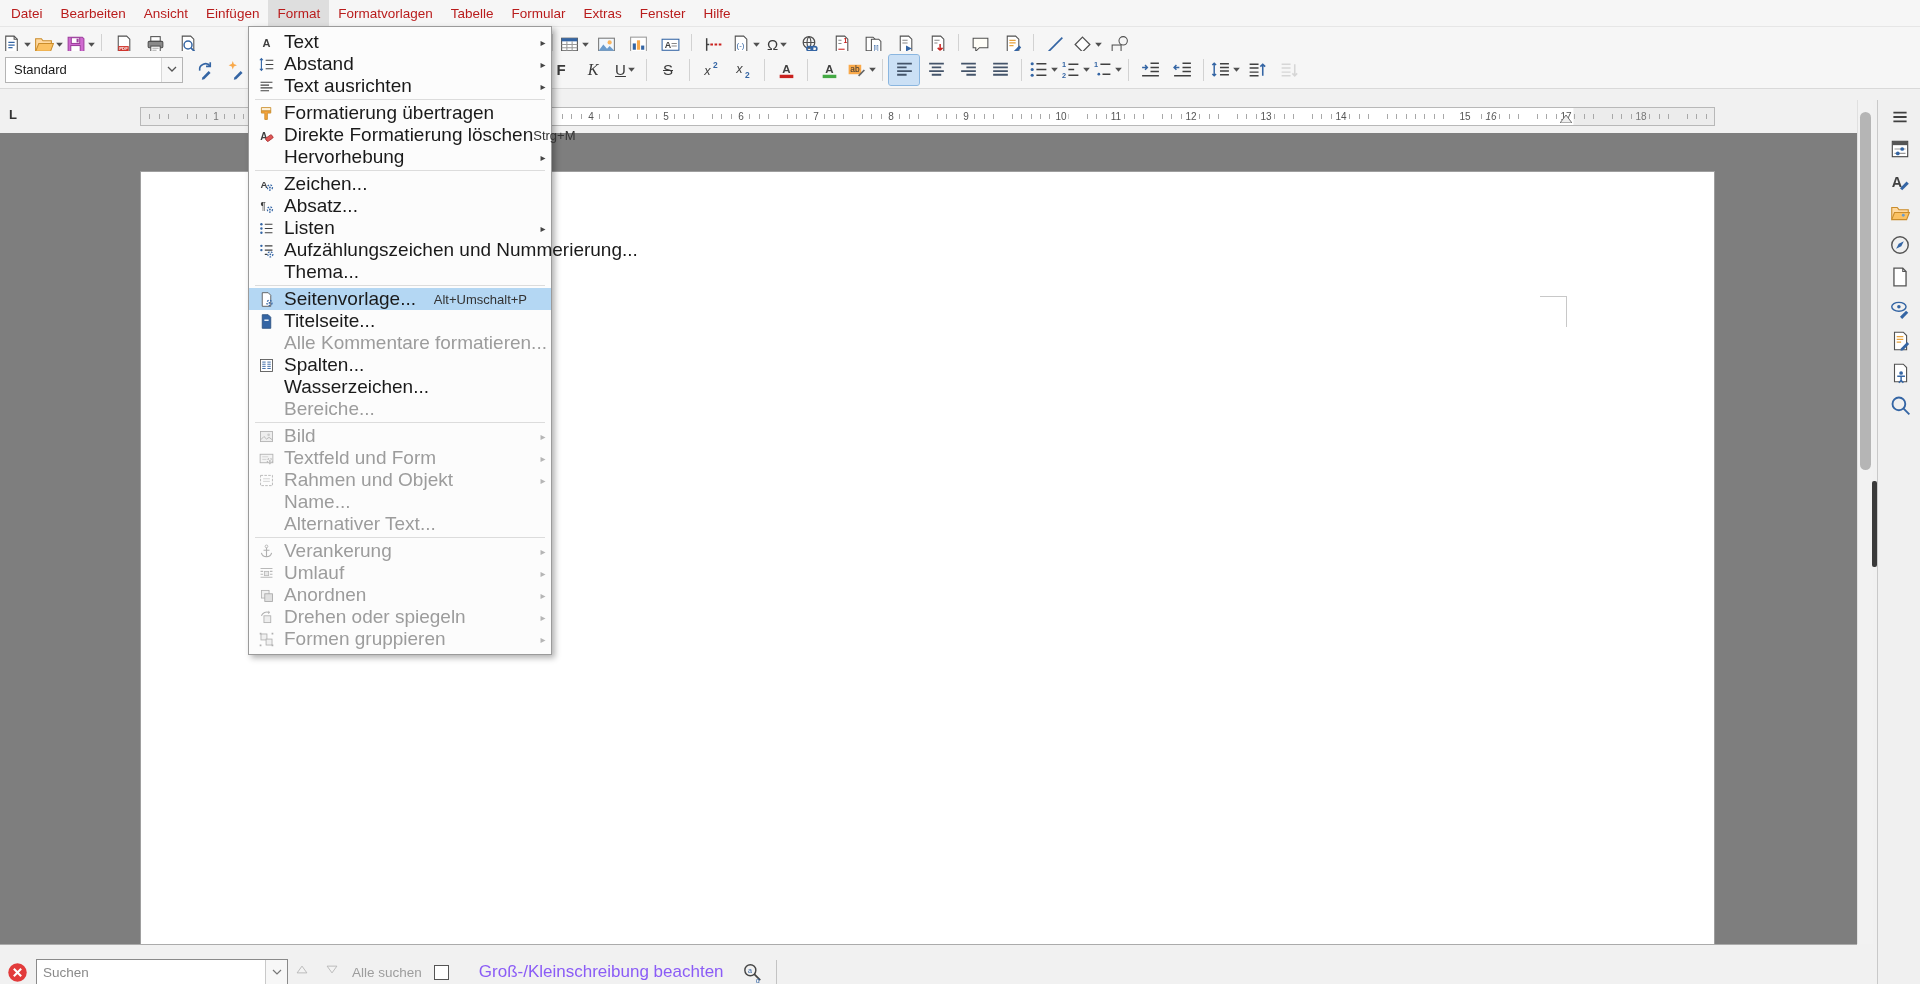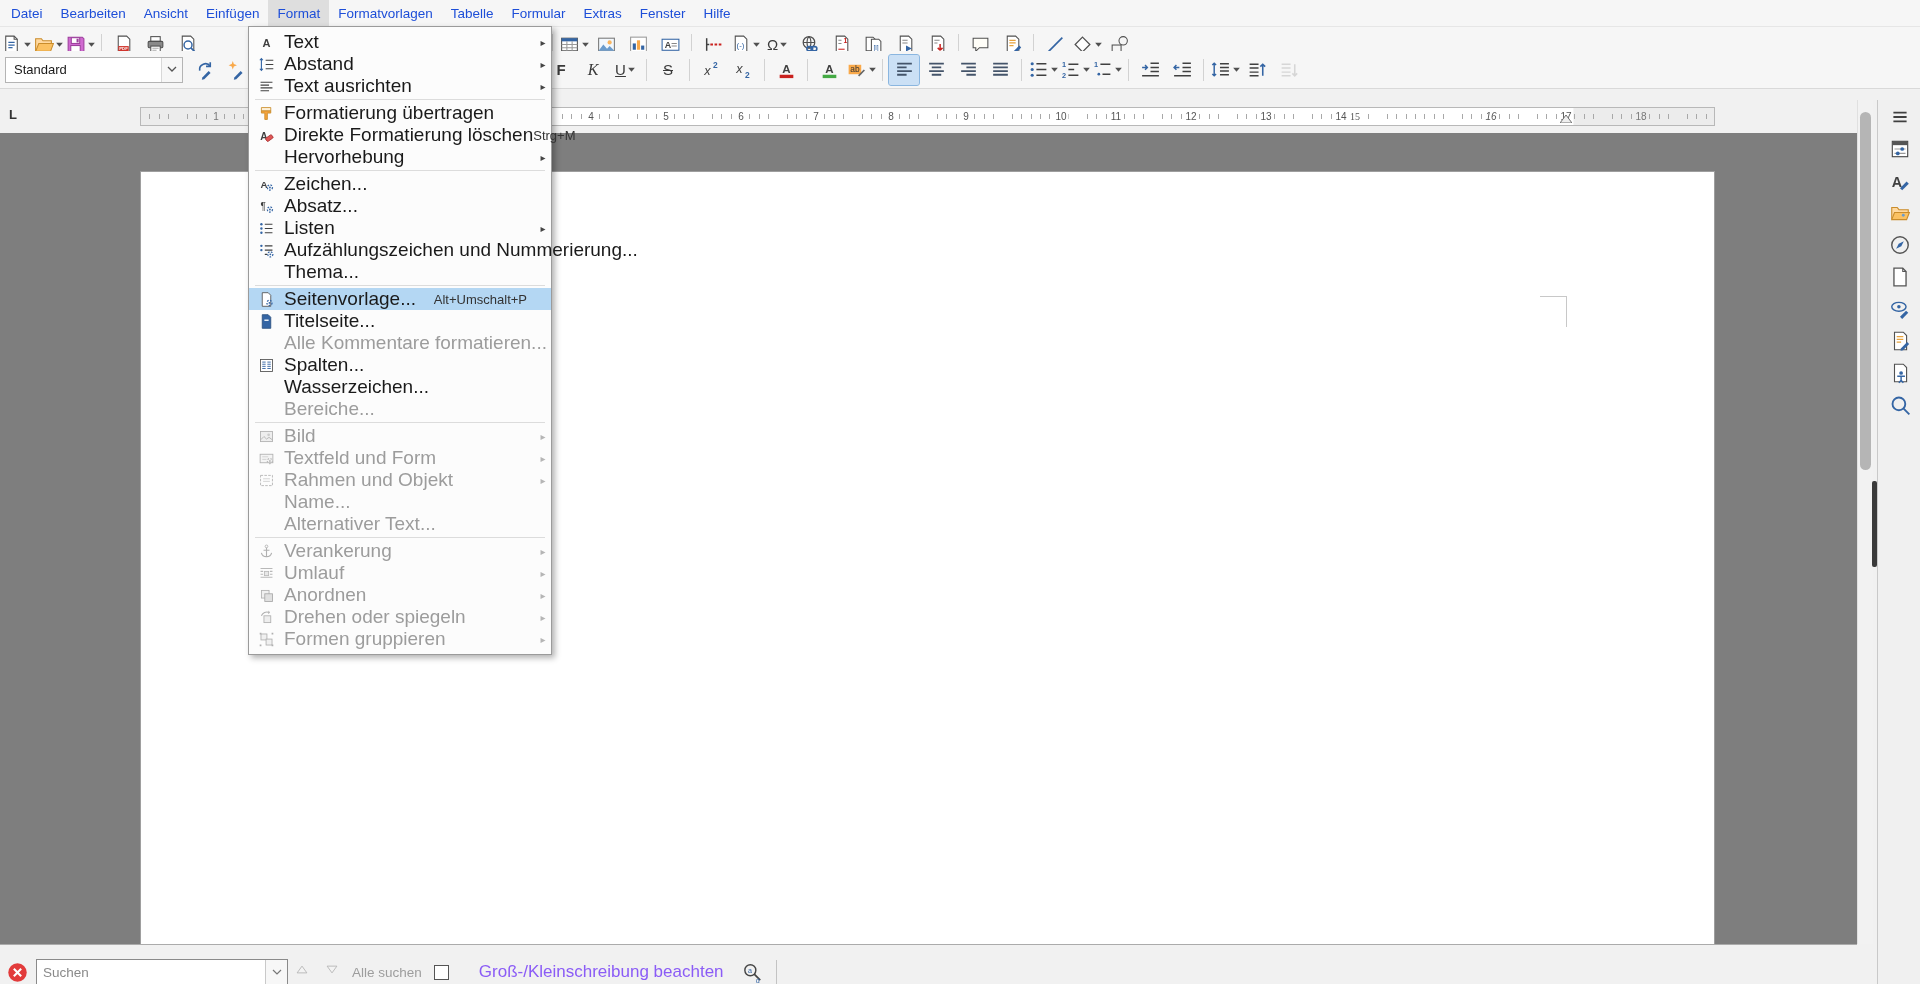--- a/index.html
+++ b/index.html
@@ -2,21 +2,21 @@
 <html style="--menubar-active: #dedede; --toolbar-bg: #f6f6f6; --doc-bg: #7e7e7e; --menu-highlight: #b4d7f3; --active-btn-bg: #cbe0f5; --active-btn-border: #8ab6e0; --disabled-text: #9c9c9c;"><head>
 <meta charset="utf-8">
 <style>
   html,body{margin:0;padding:0;width:1920px;height:984px;overflow:hidden;
     font-family:"Liberation Sans",sans-serif;background:#f1f1f1;}
   #app{position:relative;width:1920px;height:984px;background:#f1f1f1;}
 
   
   #menubar{position:absolute;left:0;top:0;width:1920px;height:26px;background:#f6f6f6;
     border-bottom:1px solid #e6e6e6;display:flex;align-items:stretch;padding-left:2px;z-index:40;}
-  .mb-item{display:flex;align-items:center;padding:0 9px;font-size:13.5px;color:#1d4ed8;cursor:default;}
+  .mb-item{display:flex;align-items:center;padding:0 9px;font-size:13.5px;color:#b91c1c;cursor:default;}
   .mb-item.active{background:var(--menubar-active);}
 
   
   .toolbar{position:absolute;left:0;width:1920px;background:var(--toolbar-bg);display:flex;align-items:center;}
   #tb1{top:26px;height:37px;border-bottom:1px solid #e2e2e2;}
   #tb2{top:51px;height:37px;border-bottom:1px solid #d9d9d9;}
   .tb-items{display:flex;align-items:center;height:100%;}
   .tbtn{display:flex;align-items:center;justify-content:center;min-width:30px;height:30px;
     border-radius:2px;margin:0 1px;}
   .tbtn.active{background:var(--active-btn-bg);outline:1px solid var(--active-btn-border);}
@@ -614,21 +614,21 @@
           <span class="rnum" style="left: 525px;">5</span>
           <span class="rnum" style="left: 600px;">6</span>
           <span class="rnum" style="left: 675px;">7</span>
           <span class="rnum" style="left: 750px;">8</span>
           <span class="rnum" style="left: 825px;">9</span>
           <span class="rnum" style="left: 920px;">10</span>
           <span class="rnum" style="left: 975px;">11</span>
           <span class="rnum" style="left: 1050px;">12</span>
           <span class="rnum" style="left: 1125px;">13</span>
           <span class="rnum" style="left: 1200px;">14</span>
-          <span class="rnum" style="left: 1214px; font-family: Liberation Serif, serif;">15</span>
+          <span class="rnum" style="left: 1324px;">15</span>
           <span class="rnum" style="left: 1350px; font-style: italic;">16</span>
           <span class="rnum" style="left: 1425px;">17</span>
           <span class="rnum m" style="left: 1500px;">18</span>
         </div>
       <div id="rmarker" style="left:1419px"><svg width="12" height="8" viewBox="0 0 12 8">
             <path d="M6 0l6 8H0z" fill="#efefef" stroke="#707070"></path>
           </svg></div>
     </div>
   </div>
 

